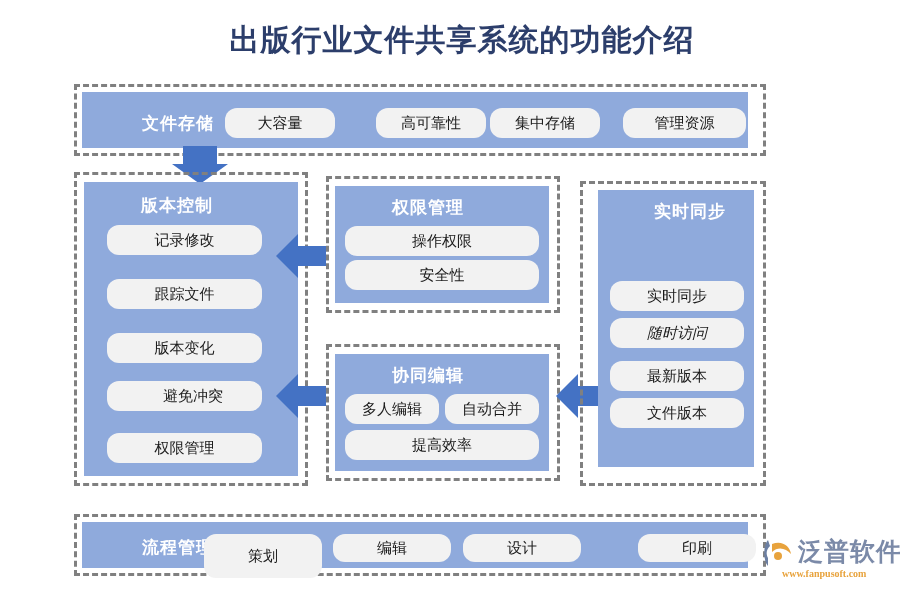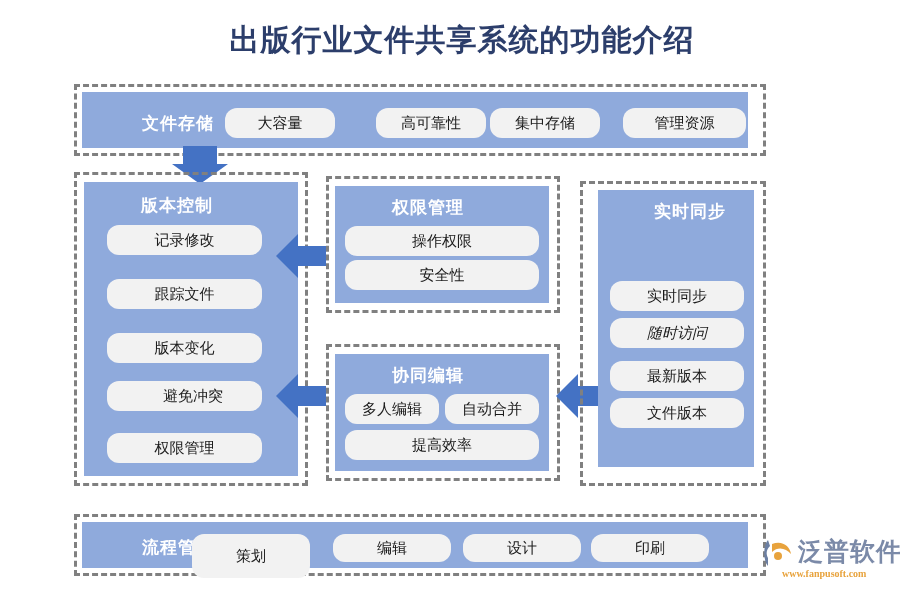--- a/index.html
+++ b/index.html
@@ -183,24 +183,24 @@
   <div class="panel" style="left:598px; top:190px; width:156px; height:277px;"></div>
   <div class="panel-title" style="left:606px; top:200px;">实时同步</div>
   <div class="chip" style="left:610px; top:281px; width:134px; height:30px;">实时同步</div>
   <div class="chip" style="left:610px; top:318px; width:134px; height:30px;font-style:italic;">随时访问</div>
   <div class="chip" style="left:610px; top:361px; width:134px; height:30px;">最新版本</div>
   <div class="chip" style="left:610px; top:398px; width:134px; height:30px;">文件版本</div>
 
   <div class="dashed" style="left:74px; top:514px; width:692px; height:62px;"></div>
   <div class="panel" style="left:82px; top:522px; width:666px; height:46px;"></div>
   <div class="panel-title" style="left:94px; top:536px;">流程管理</div>
-  <div class="chip" style="left:192px; top:534px; width:118px; height:44px;">策划</div>
+  <div class="chip" style="left:204px; top:534px; width:118px; height:44px;">策划</div>
   <div class="chip" style="left:333px; top:534px; width:118px; height:28px;">编辑</div>
   <div class="chip" style="left:463px; top:534px; width:118px; height:28px;">设计</div>
-  <div class="chip" style="left:591px; top:534px; width:118px; height:28px;">印刷</div>
+  <div class="chip" style="left:638px; top:534px; width:118px; height:28px;">印刷</div>
 
   <div class="logo">
     <div class="logo-mark">
       <svg width="34" height="34" viewBox="0 0 34 34">
         <path d="M6 4 C1 9 1 25 6 30 L6 22 C4 18 4 14 8 10 Z" fill="#6b7fa3"></path>
         <path d="M10 8 C20 4 28 10 29 18 C24 12 16 10 10 16 Z" fill="#E8A33D"></path>
         <circle cx="16" cy="20" r="4" fill="#E8A33D"></circle>
       </svg>
     </div>
     <div class="logo-text">泛普软件</div>

